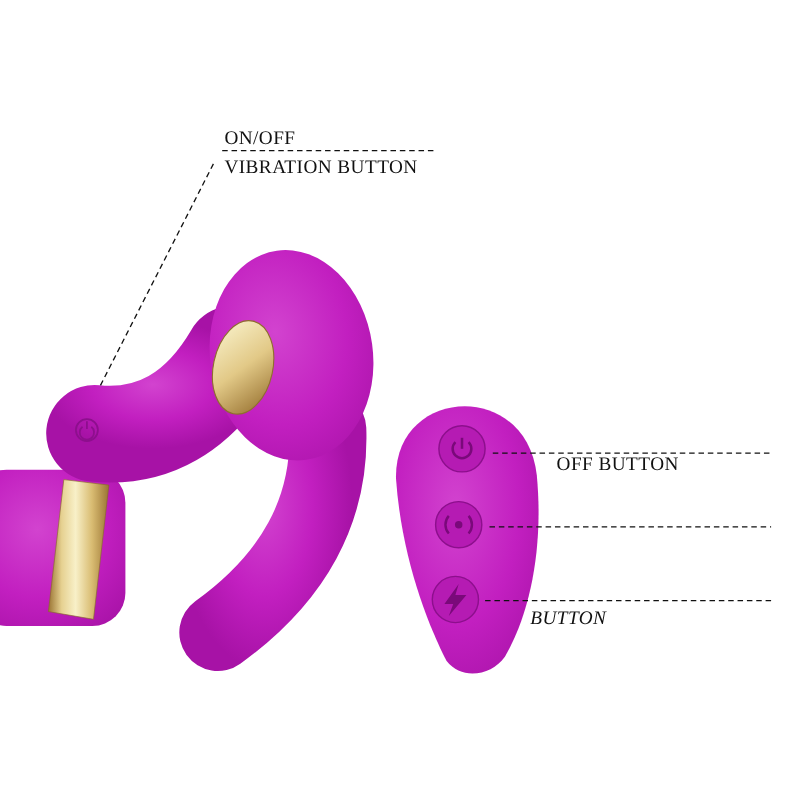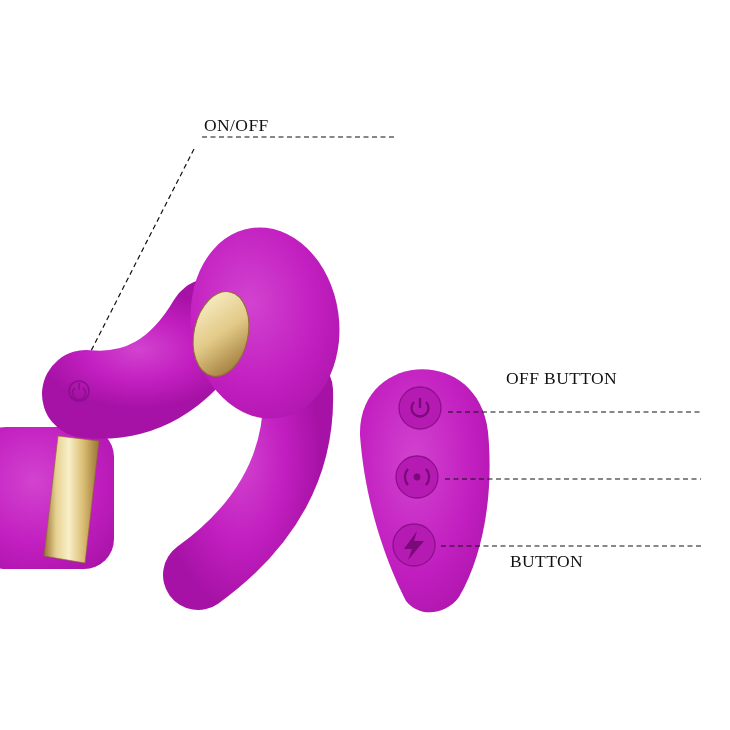--- a/index.html
+++ b/index.html
@@ -16,24 +16,24 @@
     font-family:"Liberation Serif", serif;
     font-size:17.5px;
     color:#111111;
     letter-spacing:0.4px;
     white-space:nowrap;
     line-height:1.2;
     z-index:2;
   }
   .lbl-onoff{left:204px;top:115px;}
   .lbl-vibration{left:204px;top:141px;}
-  .lbl-off{left:506px;top:368px;}
+  .lbl-off{left:506px;top:411px;}
   .lbl-vibrating{left:506px;top:458px;}
   .lbl-eshock{left:506px;top:525px;}
-  .lbl-ebutton{left:510px;top:551px;}
+  .lbl-ebutton{left:482px;top:551px;font-style:italic;}
 </style>
 </head>
 <body>
 
 <div class="stage">
 
   <svg width="730" height="730" viewBox="0 0 730 730">
     <defs>
       <radialGradient id="devGrad" cx="42%" cy="38%" r="80%">
         <stop offset="0%" stop-color="#d243cf"></stop>
@@ -104,16 +104,17 @@
     <g fill="none" stroke-width="1.2" stroke-dasharray="5 3.5">
       <line x1="202" y1="137" x2="397" y2="137" stroke="#111111"></line>
       <line x1="194" y1="149" x2="91" y2="351" stroke="#111111"></line>
       <line x1="448" y1="412" x2="700" y2="412" stroke="#111111"></line>
       <line x1="445" y1="479" x2="701" y2="479" stroke="#111111"></line>
       <line x1="441" y1="546" x2="701" y2="546" stroke="#111111"></line>
     </g>
   </svg>
 
   <div class="label lbl-onoff">ON/OFF</div>
+  <div class="label lbl-vibration">VIBRATION BUTTON</div>
   <div class="label lbl-off">OFF BUTTON</div>
   <div class="label lbl-ebutton">BUTTON</div>
 
 </div>
 
 </body></html>

